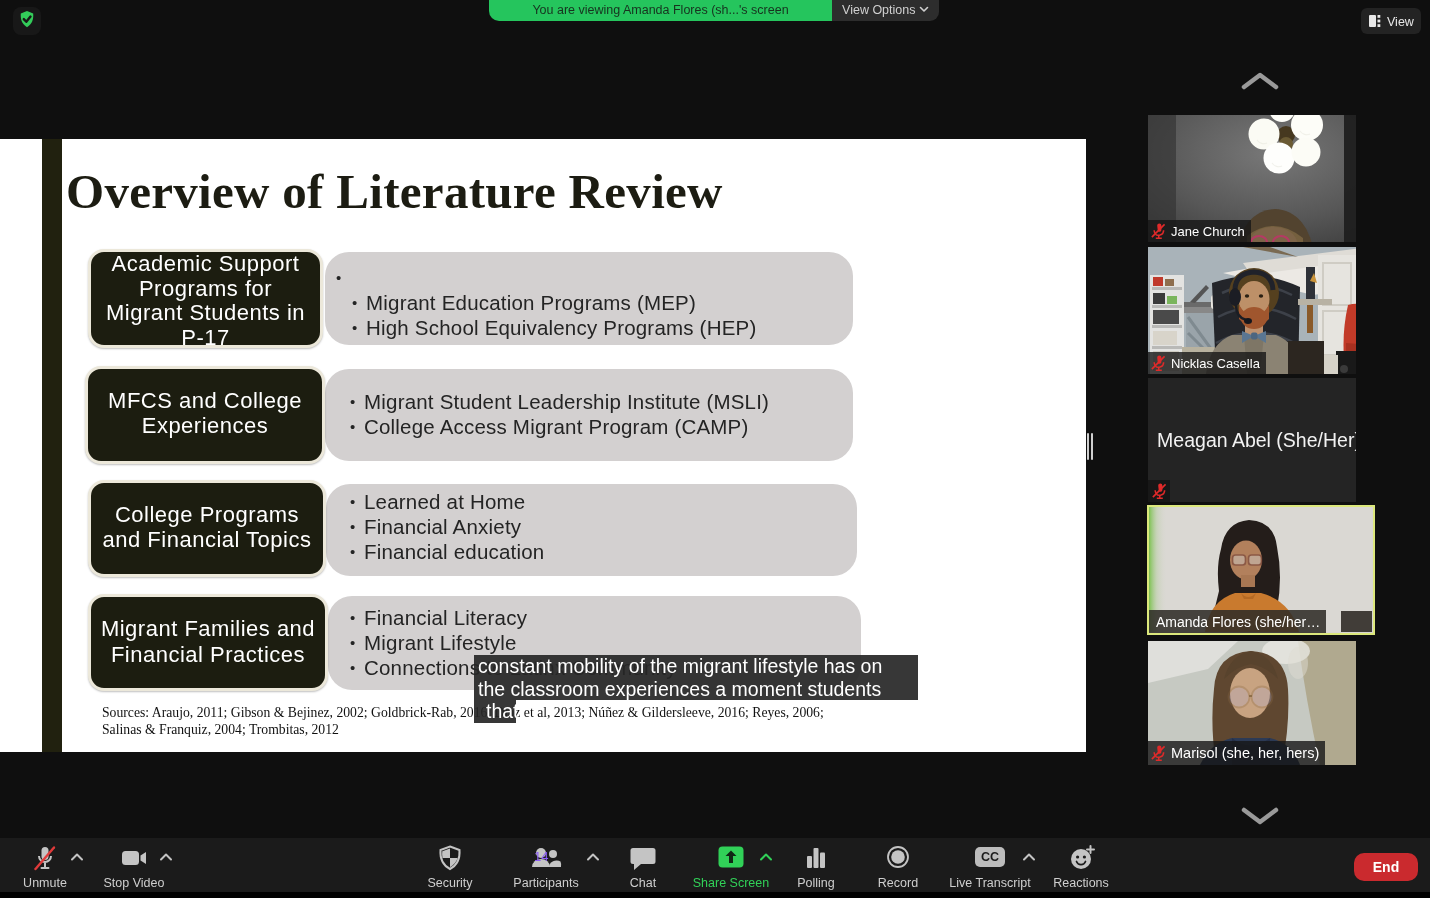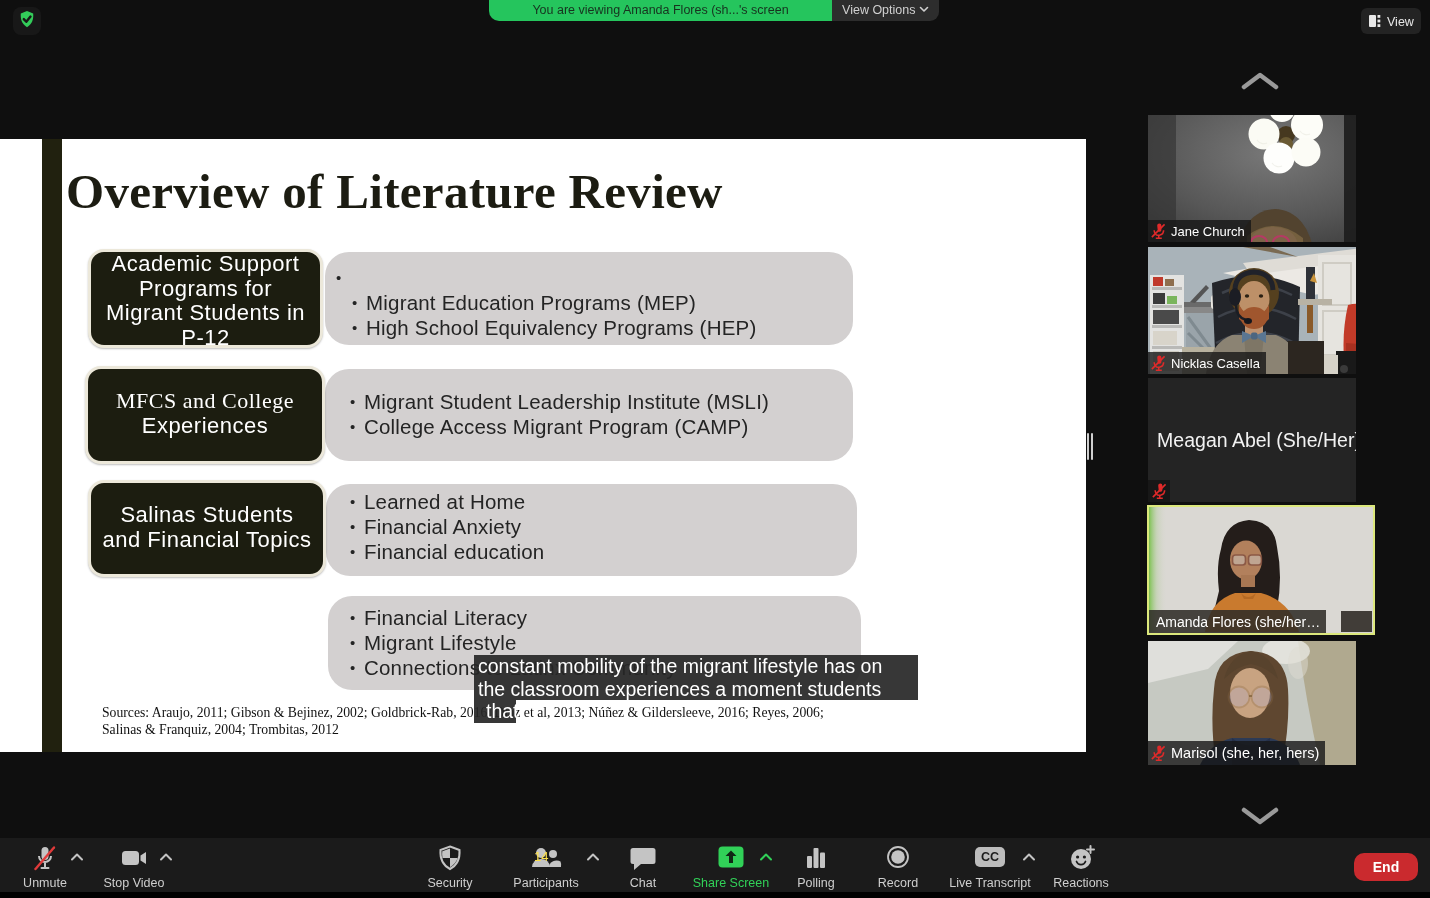--- a/index.html
+++ b/index.html
@@ -67,51 +67,55 @@
 
   <div id="slide">
     <div id="vbar"></div>
     <div id="title">Overview of Literature Review</div>
 
     <div class="gbox" style="left:325px; top:113px; width:528px; height:93px;"></div>
     <div class="dbox" style="left:88px; top:110px; width:235px; height:99px;">
       <div class="ln" style="top:0px;">Academic Support</div>
       <div class="ln" style="top:24.5px;">Programs for</div>
       <div class="ln" style="top:49px;">Migrant Students in</div>
-      <div class="ln" style="top:73.5px;">P-12</div>
+      <div class="ln" style="top:73.5px;">P-17</div>
     </div>
     <div class="bdot" style="left:336px; top:126px;">•</div>
     <div class="bdot" style="left:352px; top:151px;">•</div>
     <div class="bullet" style="left:366px; top:151px;">Migrant Education Programs (MEP)</div>
     <div class="bdot" style="left:352px; top:176px;">•</div>
     <div class="bullet" style="left:366px; top:176px;">High School Equivalency Programs (HEP)</div>
 
     <div class="gbox" style="left:325px; top:230px; width:528px; height:92px;"></div>
     <div class="dbox" style="left:85px; top:227px; width:240px; height:98px;">
-      <div class="ln" style="top:19.5px;font-family:Liberation Serif, serif;">MFCS and College</div>
+      <div class="ln" style="top:19.5px;">MFCS and College</div>
       <div class="ln" style="top:45px;">Experiences</div>
     </div>
     <div class="bdot" style="left:350px; top:250px;">•</div>
     <div class="bullet" style="left:364px; top:250px;">Migrant Student Leadership Institute (MSLI)</div>
     <div class="bdot" style="left:350px; top:275px;">•</div>
     <div class="bullet" style="left:364px; top:275px;">College Access Migrant Program (CAMP)</div>
 
     <div class="gbox" style="left:326px; top:345px; width:531px; height:92px;"></div>
     <div class="dbox" style="left:88px; top:341px; width:238px; height:97px;">
-      <div class="ln" style="top:19.5px;">Salinas Students</div>
+      <div class="ln" style="top:19.5px;">College Programs</div>
       <div class="ln" style="top:45px;">and Financial Topics</div>
     </div>
     <div class="bdot" style="left:350px; top:350px;">•</div>
     <div class="bullet" style="left:364px; top:350px;">Learned at Home</div>
     <div class="bdot" style="left:350px; top:375px;">•</div>
     <div class="bullet" style="left:364px; top:375px;">Financial Anxiety</div>
     <div class="bdot" style="left:350px; top:400px;">•</div>
     <div class="bullet" style="left:364px; top:400px;">Financial education</div>
 
     <div class="gbox" style="left:328px; top:457px; width:533px; height:94px;"></div>
+    <div class="dbox" style="left:88px; top:455px; width:240px; height:97px;">
+      <div class="ln" style="top:20px;">Migrant Families and</div>
+      <div class="ln" style="top:45.5px;">Financial Practices</div>
+    </div>
     <div class="bdot" style="left:350px; top:466px;">•</div>
     <div class="bullet" style="left:364px; top:466px;">Financial Literacy</div>
     <div class="bdot" style="left:350px; top:491px;">•</div>
     <div class="bullet" style="left:364px; top:491px;">Migrant Lifestyle</div>
     <div class="bdot" style="left:350px; top:516px;">•</div>
     <div class="bullet" style="left:364px; top:516px;">Connections to Latinx Community</div>
 
     <div id="sources">Sources: Araujo, 2011; Gibson &amp; Bejinez, 2002; Goldbrick-Rab, 2016; Diaz et al, 2013; Núñez &amp; Gildersleeve, 2016; Reyes, 2006;<br>Salinas &amp; Franquiz, 2004; Trombitas, 2012</div>
 
     <div id="cap12">constant mobility of the migrant lifestyle has on<br>the classroom experiences a moment students</div>
@@ -373,21 +377,21 @@
       <svg style="position:absolute; left:-16px; top:1px;" width="32" height="26" viewBox="0 0 32 26">
         <g fill="#c4c4c4">
           <circle cx="11" cy="8" r="5"></circle>
           <path d="M2 22 a9 8 0 0 1 18 0 z"></path>
           <circle cx="23" cy="9" r="4"></circle>
           <path d="M19 22 a7.5 7 0 0 1 11.5 -5.5 q1 2.5 0.5 5.5 z"></path>
         </g>
       </svg>
       <div class="tblabel">Participants</div>
     </div>
-    <div style="position:absolute; left:534px; top:11px; color:#fde047; font-size:13px;">14</div>
+    <div style="position:absolute; left:534px; top:11px; color:#8b5cf6; font-size:13px;">14</div>
     <svg style="position:absolute; left:586px; top:14px;" width="14" height="10" viewBox="0 0 14 10">
         <path d="M2 7.5 L7 2.5 L12 7.5" stroke="#c4c4c4" stroke-width="2" fill="none" stroke-linecap="round" stroke-linejoin="round"></path>
       </svg>
 
     <div class="tbitem" style="left:643px; top:6px; width:0;">
       <svg style="position:absolute; left:-13px; top:2px;" width="26" height="25" viewBox="0 0 26 25">
         <path d="M3 2 h20 a2.5 2.5 0 0 1 2.5 2.5 v11 a2.5 2.5 0 0 1 -2.5 2.5 h-12 l-7 6 v-6 h-1 a2.5 2.5 0 0 1 -2.5 -2.5 v-11 A2.5 2.5 0 0 1 3 2 Z" fill="#c4c4c4"></path>
       </svg>
       <div class="tblabel">Chat</div>
     </div>

